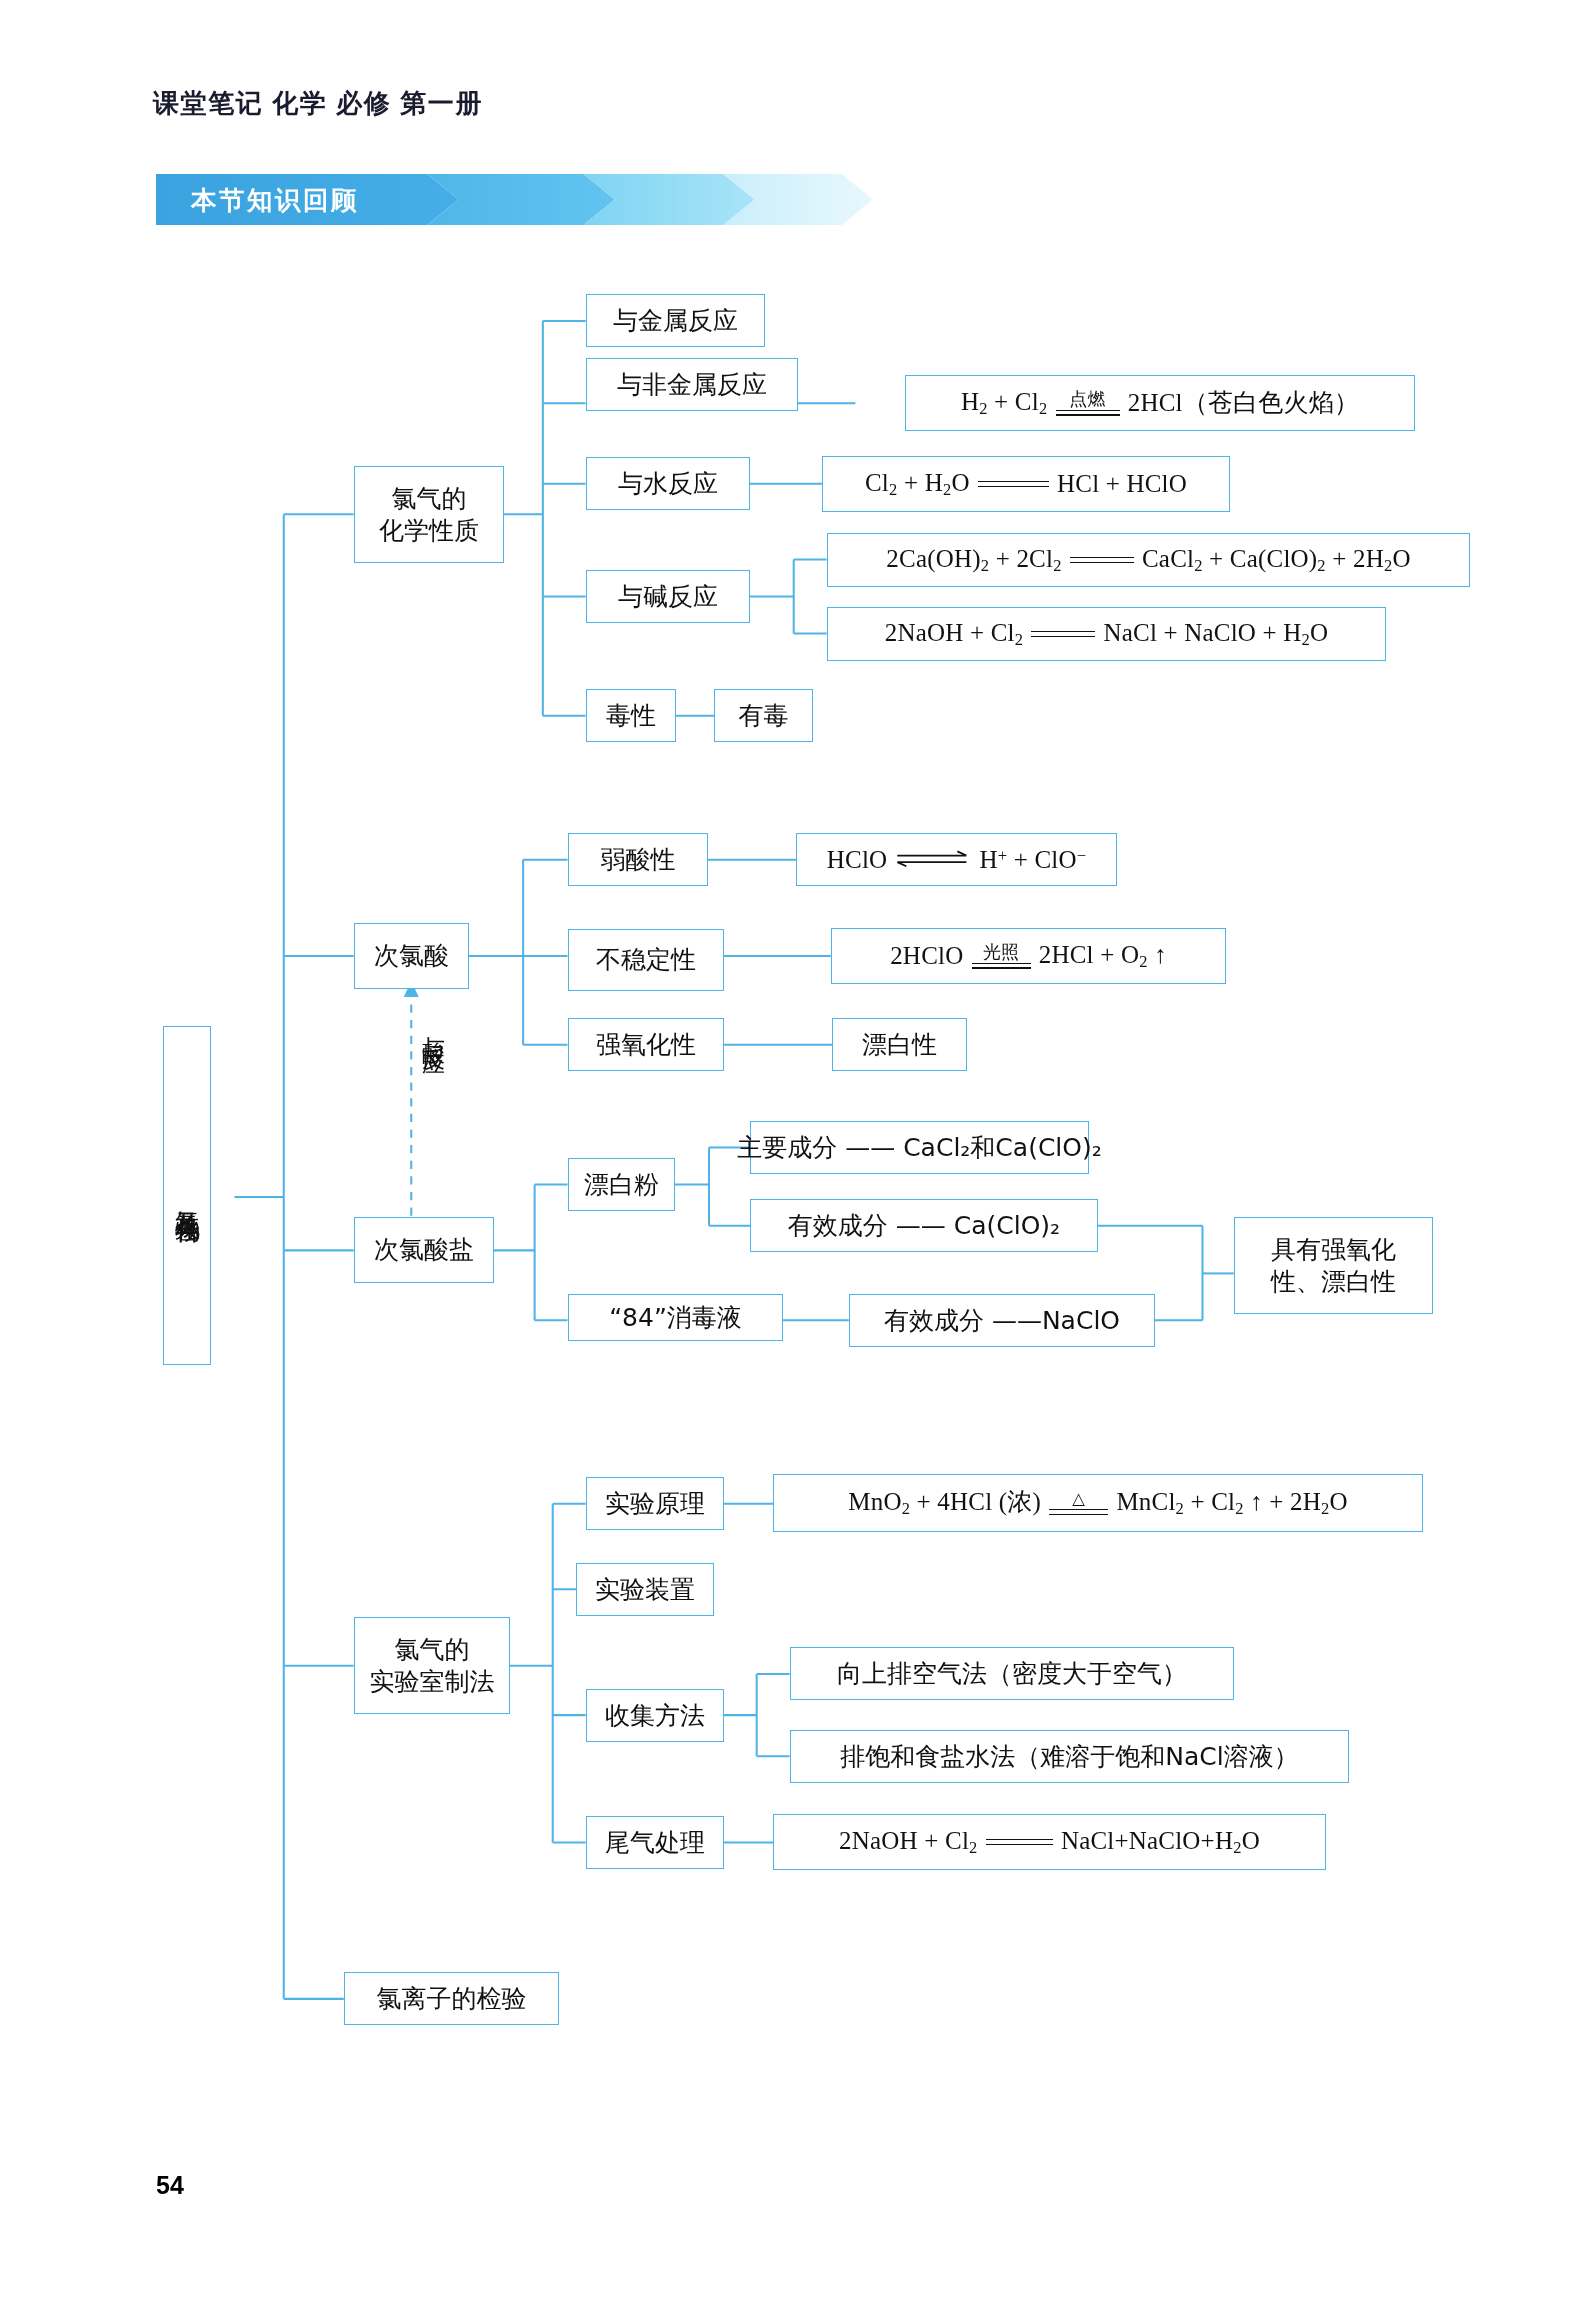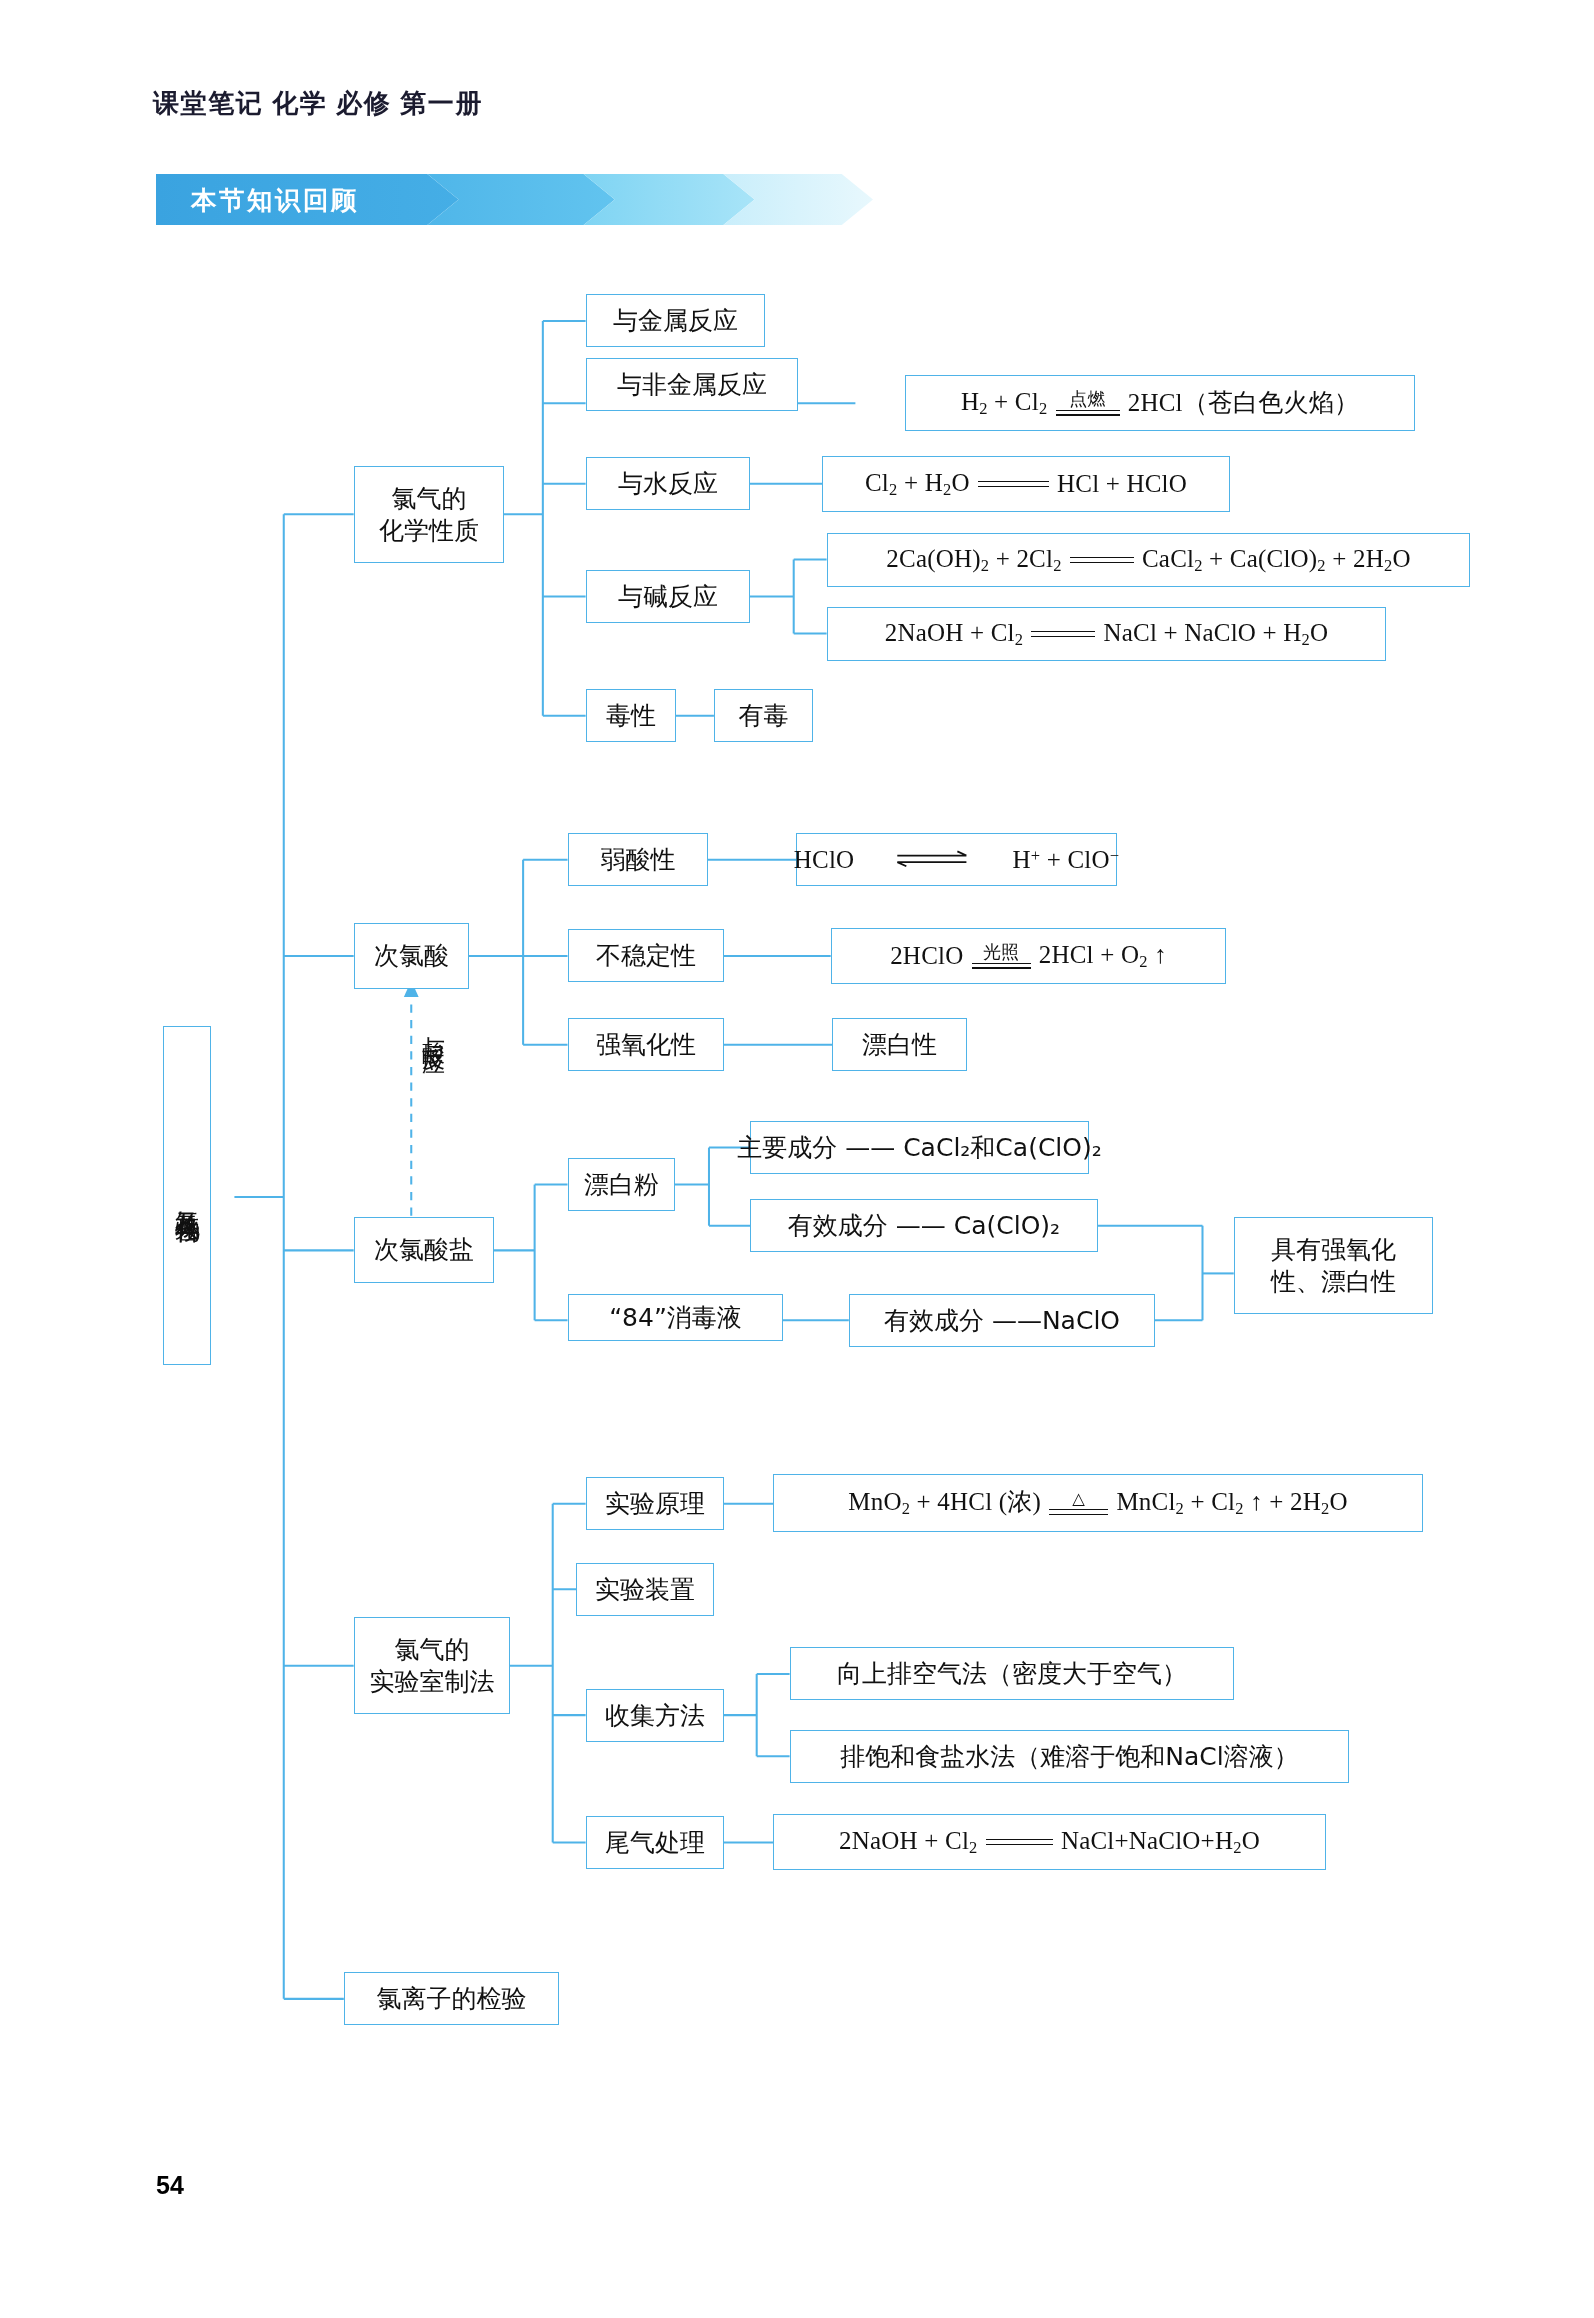--- a/index.html
+++ b/index.html
@@ -280,27 +280,27 @@
           <i></i>
         </span>
   </span>
   <span><span>NaCl + NaClO + H</span><sub>2</sub><span>O</span></span>
 </div>
 
 <div class="node cjk" style="left:354px;top:923px;width:115px;height:66px;">次氯酸</div>
 
 <div class="node cjk" style="left:568px;top:833px;width:140px;height:53px;">弱酸性</div>
 
-<div class="node cjk" style="left:568px;top:929px;width:156px;height:53px;">不稳定性</div>
+<div class="node cjk" style="left:568px;top:929px;width:156px;height:62px;">不稳定性</div>
 
 <div class="node cjk" style="left:568px;top:1018px;width:156px;height:53px;">强氧化性</div>
 
 <div class="node cjk" style="left:832px;top:1018px;width:135px;height:53px;">漂白性</div>
 
-<div class="node eq" style="left:796px;top:833px;width:321px;height:53px;gap:33px;">
+<div class="node eq" style="left:796px;top:833px;width:321px;height:53px;">
   <span>HClO</span>
   <span class="revarrow">
     <svg width="79" height="20" viewBox="0 0 96 24">
       <path d="M4,9 H88 M88,9 l-11,-5 M4,17 H88 M4,17 l11,5" fill="none" stroke="#111" stroke-width="2.2"></path>
     </svg>
   </span>
   <span><span>H</span><sup>+</sup><span> + ClO</span><sup>−</sup></span>
 </div>
 
 <div class="node eq" style="left:831px;top:928px;width:395px;height:56px;">

